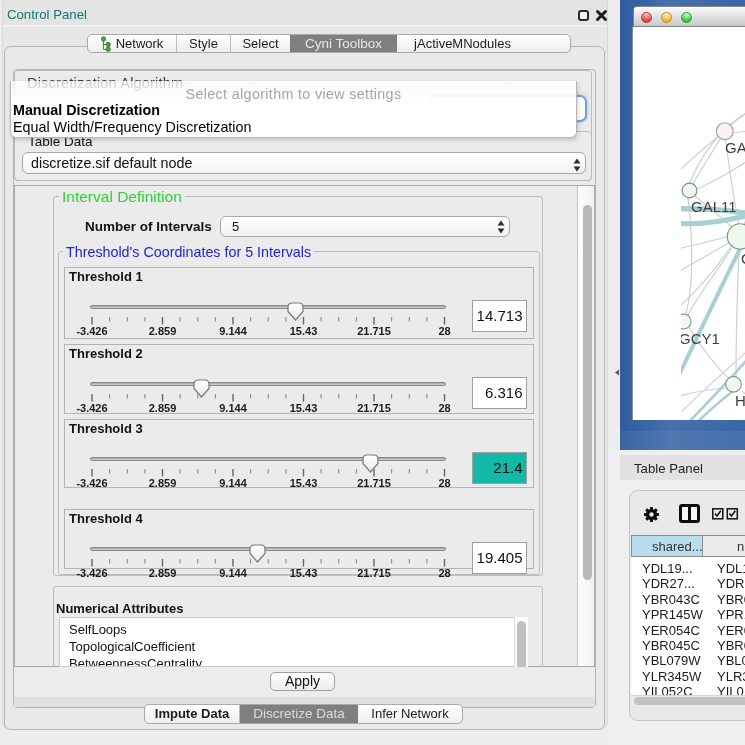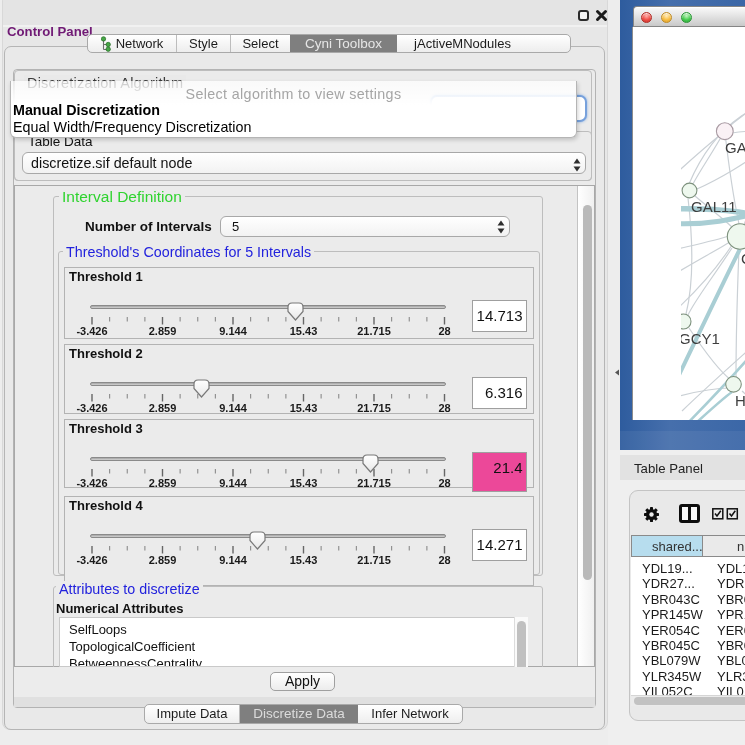--- a/index.html
+++ b/index.html
@@ -8,21 +8,21 @@
   #page{position:relative;width:745px;height:745px;background:#ededed;overflow:hidden;}
   .abs{position:absolute;}
 </style>
 </head>
 <body>
 <div id="page">
 
   <div class="abs" id="cpwin" style="left:2px;top:0;width:606px;height:730px;background:#e7e7e7;border:1px solid #d8d8d8;border-top-color:#dcdcdc;border-radius:0 0 8px 8px;"></div>
 
   <div class="abs" style="left:3px;top:0;width:604px;height:27px;background:#e4e4e4;border-bottom:2px solid #f1f1f1;"></div>
-  <div class="abs" style="left:7px;top:24px;font-size:13.2px;color:#701a75;font-weight:bold;">Control Panel</div>
+  <div class="abs" style="left:7px;top:7px;font-size:13.2px;color:#0f766e;">Control Panel</div>
 
   <div class="abs" style="left:578px;top:10px;width:11px;height:11px;border:2px solid #2b2b2b;border-radius:3px;background:#f5f5f5;"></div>
 
   <svg class="abs" style="left:595px;top:9px" width="13" height="13" viewBox="0 0 13 13">
     <path d="M2.5 2.5 L10.5 10.5 M10.5 2.5 L2.5 10.5" stroke="#1b1b1b" stroke-width="3" stroke-linecap="round"></path>
   </svg>
 
   <div class="abs" style="left:3.5px;top:45.5px;width:601px;height:684px;background:#e9e9e9;border:1px solid #b5b5b5;border-radius:7px;"></div>
 
   <div class="abs" id="toptabs" style="left:87px;top:34px;width:484px;height:19px;background:linear-gradient(#ffffff,#ededed);border:1px solid #a9a9a9;border-radius:5px;overflow:hidden;display:flex;">
@@ -197,23 +197,23 @@
         <div style="position:absolute;left:349.5px;top:56.5px;width:60px;text-align:center;font-size:11px;font-weight:bold;color:#1a1a1a;">28</div>
         <svg style="position:absolute;left:297.0px;top:33.5px;" width="17" height="19" viewBox="0 0 17 19">
     <defs>
             <linearGradient id="tg2" x1="0" y1="0" x2="0" y2="1">
               <stop offset="0" stop-color="#ffffff"></stop>
               <stop offset="1" stop-color="#e8e8e8"></stop>
             </linearGradient>
           </defs>
     <path d="M1 5 Q1 1 5 1 L12 1 Q16 1 16 5 L16 9.5 L8.5 18 L1 9.5 Z" fill="url(#tg2)" stroke="#787878" stroke-width="1.2"></path>
         </svg>
-        <div style="position:absolute;left:407px;top:32px;width:55px;height:40px;background:#ec4899;border:1px solid #9f9f9f;font-size:15px;color:#111;text-align:right;line-height:30px;padding-right:3.5px;">21.4</div>
+        <div style="position:absolute;left:407px;top:32px;width:55px;height:32px;background:#14b8a6;border:1px solid #9f9f9f;font-size:15px;color:#111;text-align:right;line-height:30px;padding-right:3.5px;">21.4</div>
       </div>
-  <div class="abs" style="left:64px;top:496px;width:470px;height:90px;border:1px solid #b3b3b3;background:#ebebeb;">
+  <div class="abs" style="left:64px;top:509px;width:470px;height:60px;border:1px solid #b3b3b3;background:#ebebeb;">
         <div style="position:absolute;left:4px;top:1px;font-size:13px;font-weight:bold;color:#111;">Threshold 4</div>
         <div style="position:absolute;left:25px;top:37px;width:356px;height:4px;border:1px solid #8a8a8a;border-radius:3px;background:linear-gradient(#a3a3a3,#c4c4c4 70%,#d5d5d5);"></div>
         <svg style="position:absolute;left:25px;top:49px;" width="358" height="8" viewBox="0 0 358 8">
           <line x1="2.000" y1="0" x2="2.000" y2="7.5" stroke="#666" stroke-width="1.4"></line>
           <line x1="19.625" y1="0" x2="19.625" y2="4.5" stroke="#8a8a8a" stroke-width="1.1"></line>
           <line x1="37.250" y1="0" x2="37.250" y2="4.5" stroke="#8a8a8a" stroke-width="1.1"></line>
           <line x1="54.875" y1="0" x2="54.875" y2="4.5" stroke="#8a8a8a" stroke-width="1.1"></line>
           <line x1="72.500" y1="0" x2="72.500" y2="7.5" stroke="#666" stroke-width="1.4"></line>
           <line x1="90.125" y1="0" x2="90.125" y2="4.5" stroke="#8a8a8a" stroke-width="1.1"></line>
           <line x1="107.750" y1="0" x2="107.750" y2="4.5" stroke="#8a8a8a" stroke-width="1.1"></line>
@@ -240,41 +240,40 @@
         <div style="position:absolute;left:349.5px;top:56.5px;width:60px;text-align:center;font-size:11px;font-weight:bold;color:#1a1a1a;">28</div>
         <svg style="position:absolute;left:184.2px;top:33.5px;" width="17" height="19" viewBox="0 0 17 19">
     <defs>
             <linearGradient id="tg3" x1="0" y1="0" x2="0" y2="1">
               <stop offset="0" stop-color="#ffffff"></stop>
               <stop offset="1" stop-color="#e8e8e8"></stop>
             </linearGradient>
           </defs>
     <path d="M1 5 Q1 1 5 1 L12 1 Q16 1 16 5 L16 9.5 L8.5 18 L1 9.5 Z" fill="url(#tg3)" stroke="#787878" stroke-width="1.2"></path>
         </svg>
-        <div style="position:absolute;left:407px;top:32px;width:55px;height:32px;background:#fff;border:1px solid #9f9f9f;font-size:15px;color:#111;text-align:right;line-height:30px;padding-right:3.5px;">14.271</div>
+        <div style="position:absolute;left:407px;top:32px;width:55px;height:32px;background:#fff;border:1px solid #9f9f9f;font-size:15px;color:#111;text-align:right;line-height:30px;padding-right:3.5px;">19.405</div>
       </div>
   </div>
 
   <div class="abs" style="left:53px;top:586px;width:490px;height:90px;border:1px solid #bdbdbd;border-radius:3px;"></div>
-  <div class="abs" style="left:56px;top:581px;font-size:14.3px;color:#2222dd;background:#ebebeb;padding:0 3px;">Attributes to discretize</div>
   <div class="abs" style="left:56px;top:601px;font-size:13px;font-weight:bold;color:#111;">Numerical Attributes</div>
   <div class="abs" style="left:59px;top:617px;width:469px;height:50px;background:#ffffff;border:1px solid #c9c9c9;overflow:hidden;">
     <div style="font-size:13px;color:#111;padding:3px 0 0 9px;line-height:17.2px;">SelfLoops<br>TopologicalCoefficient<br>BetweennessCentrality</div>
   </div>
   <div class="abs" style="left:514px;top:617px;width:14px;height:50px;background:#fafafa;border-left:1px solid #dcdcdc;"></div>
   <div class="abs" style="left:517px;top:621px;width:9px;height:46px;background:#c0c0c0;border-radius:5px 5px 0 0;"></div>
 
   <div class="abs" style="left:13.5px;top:667px;width:581px;height:30px;background:#ececec;"></div>
 
   <div class="abs" style="left:270px;top:672px;width:65px;height:19px;background:linear-gradient(#ffffff,#ececec);border:1px solid #9f9f9f;border-radius:5px;text-align:center;font-size:14px;color:#111;line-height:17px;">Apply</div>
 
   <div class="abs" style="left:13.5px;top:697px;width:581px;height:10px;background:#e0e0e0;"></div>
 
   <div class="abs" style="left:144px;top:703.5px;width:319px;height:20px;background:linear-gradient(#ffffff,#eeeeee);border:1px solid #a9a9a9;border-radius:5px;overflow:hidden;display:flex;">
-    <div style="width:95px;height:100%;display:flex;align-items:center;justify-content:center;font-size:13px;color:#1b1b1b;border-right:1px solid #bdbdbd;">Impute Data</div>
+    <div style="width:95px;height:100%;display:flex;align-items:center;justify-content:center;font-size:13px;color:#1b1b1b;border-right:1px solid #bdbdbd;font-weight:bold;">Impute Data</div>
     <div style="width:118px;height:100%;display:flex;align-items:center;justify-content:center;font-size:13.5px;color:#dcdcdc;background:#7f7f7f;">Discretize Data</div>
     <div style="width:104px;height:100%;display:flex;align-items:center;justify-content:center;font-size:13px;color:#1b1b1b;">Infer Network</div>
   </div>
 
   <div class="abs" style="left:10px;top:81px;width:567px;height:57px;background:linear-gradient(rgba(255,255,255,0.72), #ffffff 24px);border:1px solid #b5b5b5;border-top:none;border-radius:0 0 6px 6px;box-shadow:1px 2px 4px rgba(0,0,0,0.18);z-index:50;"></div>
   <div class="abs" style="left:13px;top:102px;font-size:14.3px;font-weight:bold;color:#000;z-index:51;">Manual Discretization</div>
   <div class="abs" style="left:10px;top:86px;width:567px;text-align:center;font-size:14.3px;letter-spacing:0.35px;color:#a5a5a5;z-index:51;">Select algorithm to view settings</div>
   <div class="abs" style="left:13px;top:119px;font-size:14.3px;color:#000;z-index:51;">Equal Width/Frequency Discretization</div>
 
   <svg class="abs" style="left:614px;top:369px;" width="6" height="7" viewBox="0 0 6 7">

